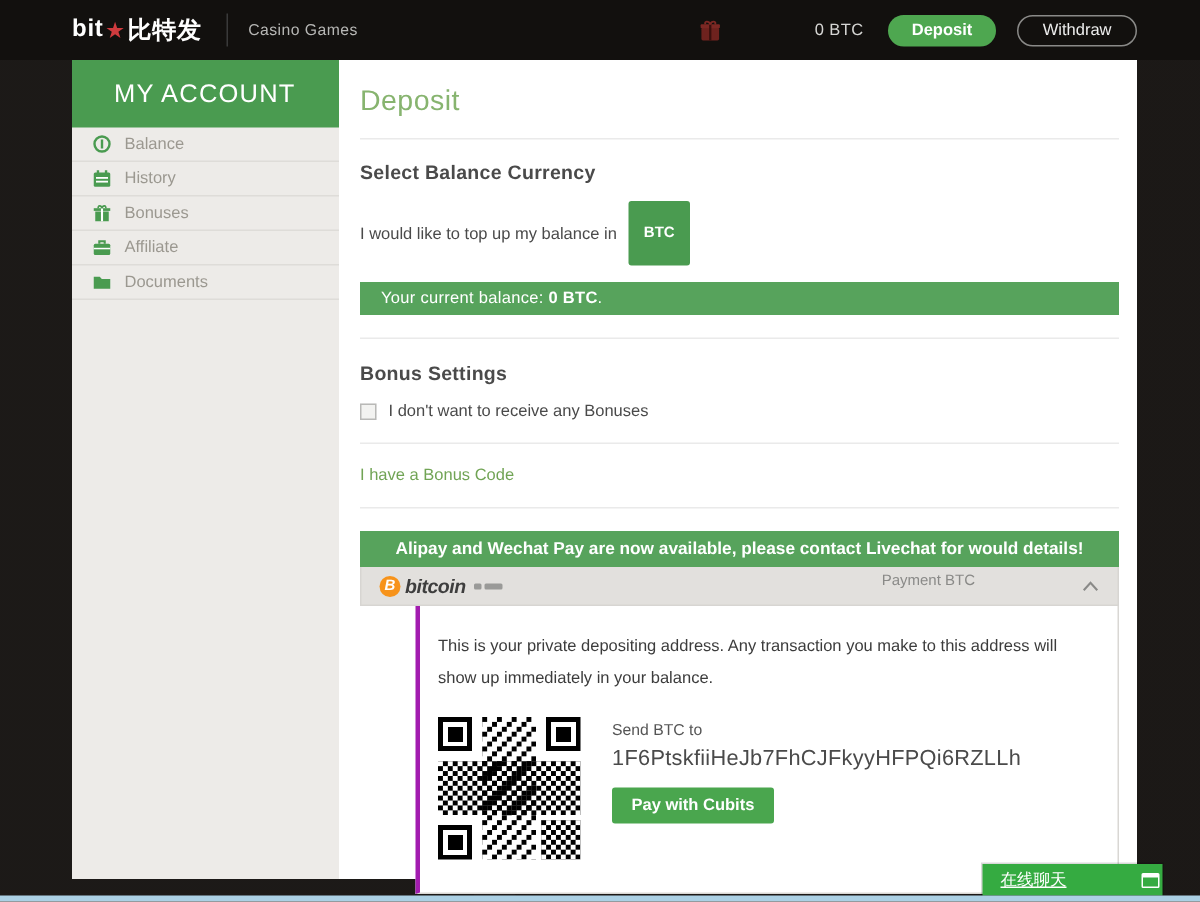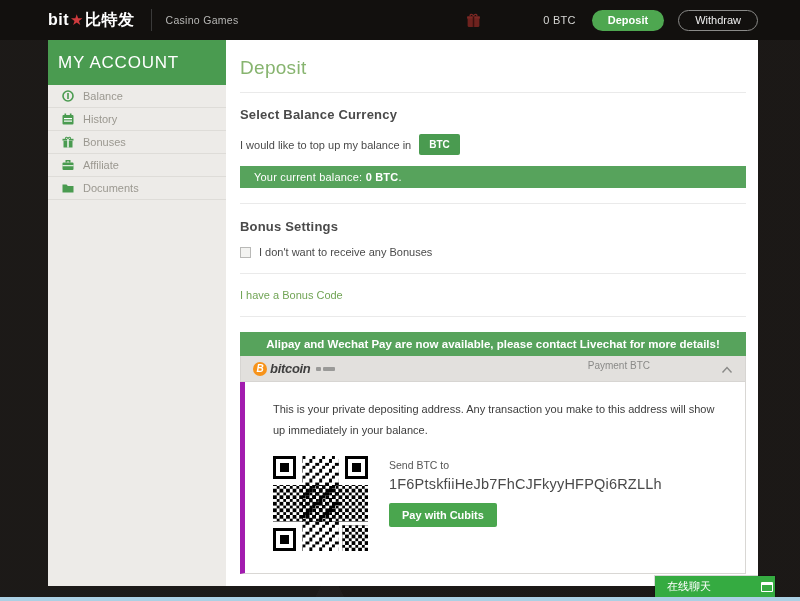--- a/index.html
+++ b/index.html
@@ -24,57 +24,57 @@
   .topbar-balance { font-size:11px; color:#d6d6d4; margin-right:16px; letter-spacing:0.3px; }
   .pill { border-radius:11px; height:21px; padding:0 16px; font-size:11px; font-weight:bold; display:flex; align-items:center; cursor:pointer; }
   .pill.deposit { background:#4ea750; color:#fff; margin-right:14px; border:none; }
   .pill.withdraw { background:transparent; color:#eee; border:1px solid #8a8a88; font-weight:normal; }
 
   
   .app { position:absolute; left:48px; top:40px; width:710px; height:546px; background:#fff; display:flex; }
 
   
   .sidebar { width:178px; background:#edebe8; flex-shrink:0; }
-  .sidebar-title { background:#4a9b50; color:#fff; font-size:17px; letter-spacing:0.8px; padding:13px 10px 12px; }
+  .sidebar-title { background:#4a9b50; color:#fff; font-size:17px; letter-spacing:0.8px; padding:13px 28px 12px; }
   .side-item { display:flex; align-items:center; padding:5px 8px 5px 14px; border-bottom:1px solid #dedcd8; font-size:11px; color:#9b9890; cursor:pointer;text-align:right; }
   .side-item .ic { width:12px; height:12px; margin-right:9px; flex-shrink:0; display:flex; }
 
   
   .main { flex:1; padding:10px 12px 0 14px; }
   .page-title { color:#87b46f; font-size:19px; font-weight:normal; padding:7px 0 13px; border-bottom:1px solid #eaeaea; margin-bottom:14px; letter-spacing:0.3px; }
   .sec-heading { font-size:13px; color:#4a4a4a; font-weight:600; margin-bottom:12px; letter-spacing:0.2px; }
   .topup-row { display:flex; align-items:center; font-size:11px; color:#4a4a4a; margin-bottom:11px; }
-  .btn-small { background:#4a9b50; color:#fff; border:none; font-size:10px; font-weight:bold; padding:5px 10px; border-radius:2px; margin-left:8px; cursor:pointer; }
+  .btn-small { background:#4a9b50; color:#fff; border:none; font-size:10px; font-weight:bold; padding:16px 10px; border-radius:2px; margin-left:8px; cursor:pointer; }
   .balance-bar { background:#57a35c; color:#fff; font-size:11px; padding:5px 14px; letter-spacing:0.2px; }
   .balance-bar b { font-weight:bold; }
   .divider { border-top:1px solid #eaeaea; margin:15px 0; }
   .chk-row { display:flex; align-items:center; font-size:11px; color:#4a4a4a; }
   .checkbox { width:11px; height:11px; border:1px solid #b9b9b7; background:#f3f3f1; margin-right:8px; display:inline-block; cursor:pointer; }
   .green-link { font-size:11px; color:#71a455; cursor:pointer; }
 
   
   .pay-banner { background:#57a35c; color:#fff; font-size:11.5px; font-weight:bold; text-align:center; padding:6px 8px; }
   .acc-header { background:#e2e0dd; border:1px solid #d7d5d2; border-top:none; height:26px; display:flex; align-items:center; padding:0 12px; cursor:pointer; }
   .btc-logo { display:flex; align-items:center; }
   .btc-circle { width:14px; height:14px; border-radius:50%; background:#f7931a; color:#fff; font-weight:bold; font-style:italic; font-size:10px; display:flex; align-items:center; justify-content:center; margin-right:3px; }
   .btc-word { font-size:13px; font-weight:bold; font-style:italic; color:#3e3e3e; letter-spacing:-0.3px; }
   .btc-badge { margin-left:5px; display:flex; align-items:center; gap:2px; }
   .btc-badge i { display:block; height:4px; background:#9a9a98; border-radius:1px; }
   .acc-right { margin-left:auto; display:flex; align-items:flex-start;gap:25px; }
   .acc-right .label { font-size:10px; color:#8a8a88; margin-right:46px; }
-  .acc-body { border:1px solid #d9d7d4; border-top:none; border-left:5px solid #a21caf; background:#fff; padding:17px 28px 22px; }
+  .acc-body { border:1px solid #d9d7d4; border-top:none; border-left:3px solid #a21caf; background:#fff; padding:17px 12px 22px;margin-left:37px; }
   .acc-body p { font-size:11px; color:#3c3c3c; line-height:1.95; margin-bottom:14px; }
   .addr-row { display:flex; }
   .qr { width:95px; height:95px; flex-shrink:0; margin-right:21px; }
   .send-label { font-size:10.5px; color:#555; margin:3px 0 5px; }
   .btc-address { font-size:14.5px; color:#4a4a4a; margin-bottom:11px; letter-spacing:0.2px; }
   .btn-pay { background:#4aa64e; color:#fff; border:none; font-size:11px; font-weight:bold; padding:6px 13px; border-radius:2px; cursor:pointer; }
 
   
-  .chat-btn { position:absolute; right:25px; bottom:4px; width:120px; height:21px; background:#35ab41; color:#fff; display:flex; align-items:center; padding:0 2px 0 12px; cursor:pointer; box-shadow:0 0 0 1px rgba(0,0,0,0.15); }
+  .chat-btn { position:absolute; right:25px; bottom:4px; width:120px; height:21px; background:#35ab41; color:#fff; display:flex; align-items:center; padding:0 2px 0 12px; cursor:pointer; box-shadow:0 0 0 1px rgba(0,0,0,0.15);text-decoration:underline; }
   .chat-btn .txt { font-size:11px; }
   .chat-icon { margin-left:auto; width:12px; height:10px; border:1px solid #fff; border-top:3px solid #fff; border-radius:1px; }
   .bottom-strip { position:absolute; left:0; bottom:0; width:800px; height:4px; background:#abd0e4; }
 </style>
 </head>
 <body>
 
 <div class="topbar">
   <div class="logo">
     <span>bit</span>
@@ -173,21 +173,21 @@
       <span>I don't want to receive any Bonuses</span>
     </div>
 
     <div class="divider"></div>
 
     <div class="green-link">I have a Bonus Code</div>
 
     <div class="divider"></div>
 
 
-    <div class="pay-banner">Alipay and Wechat Pay are now available, please contact Livechat for more details!</div>
+    <div class="pay-banner">Alipay and Wechat Pay are now available, please contact Livechat for would details!</div>
 
     <div class="acc-header">
       <div class="btc-logo">
         <span class="btc-circle">B</span>
         <span class="btc-word">bitcoin</span>
         <span class="btc-badge">
             <i style="width:5px"></i>
             <i style="width:12px"></i>
           </span>
       </div>

